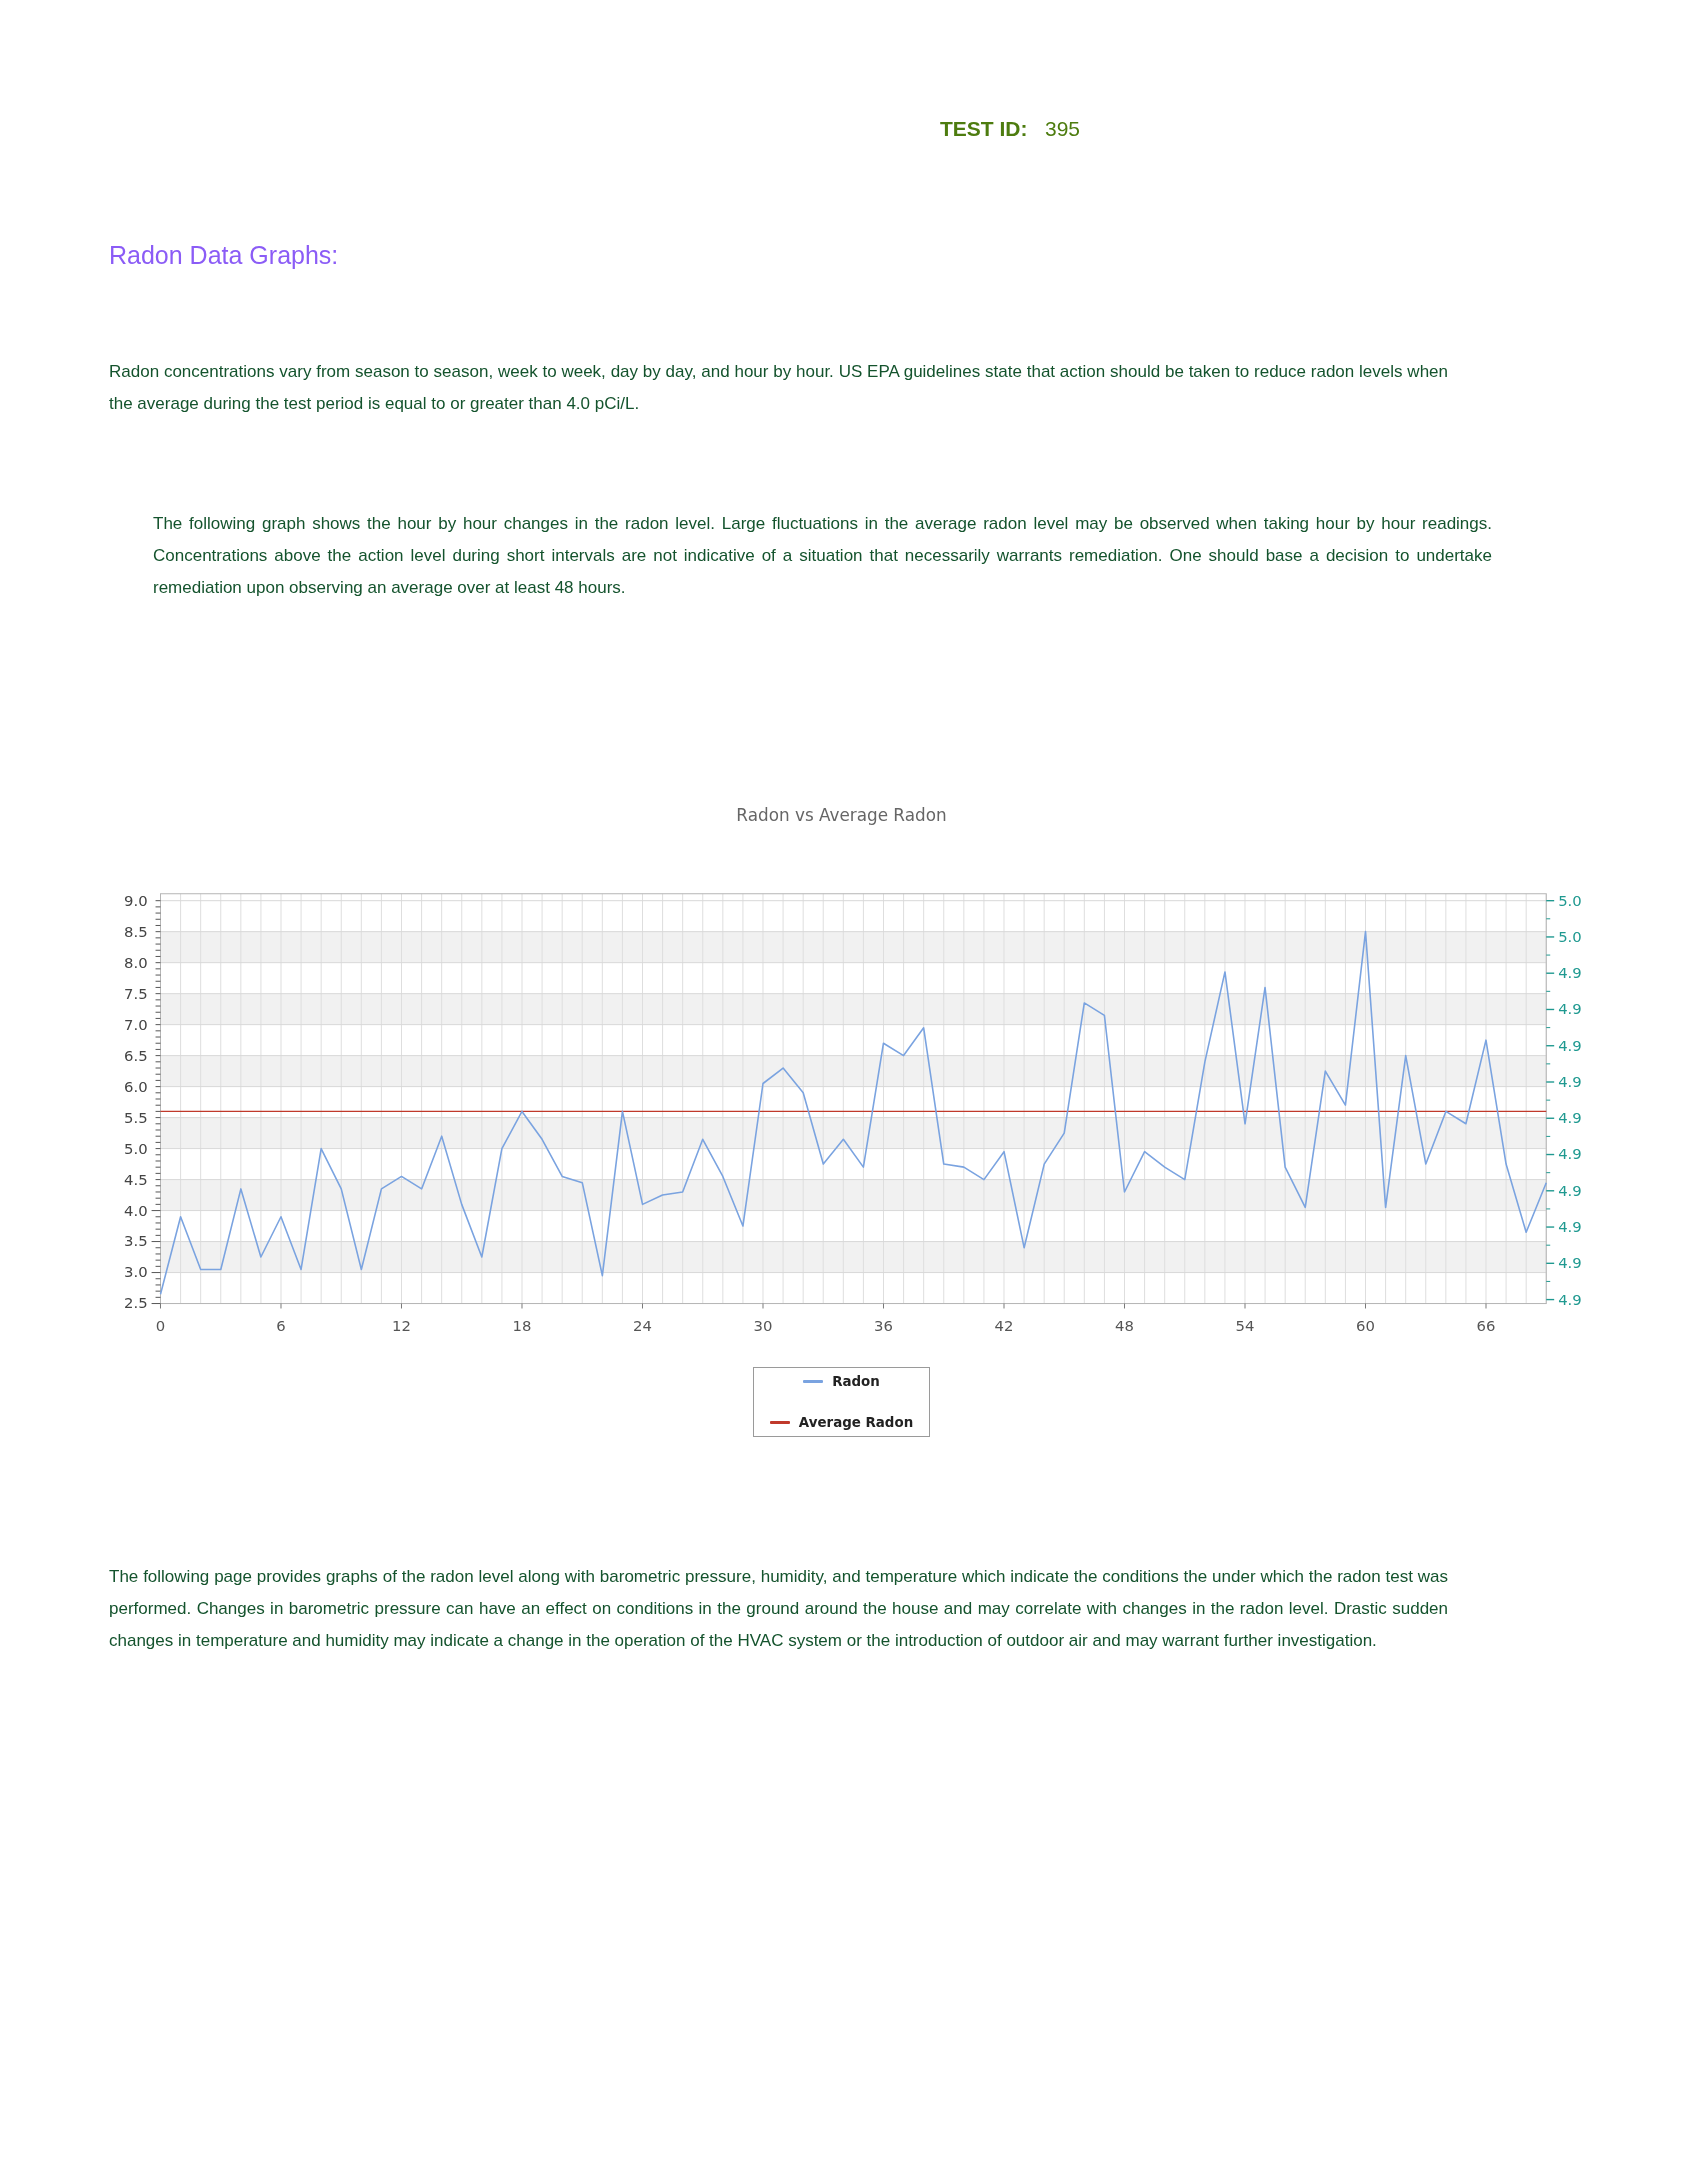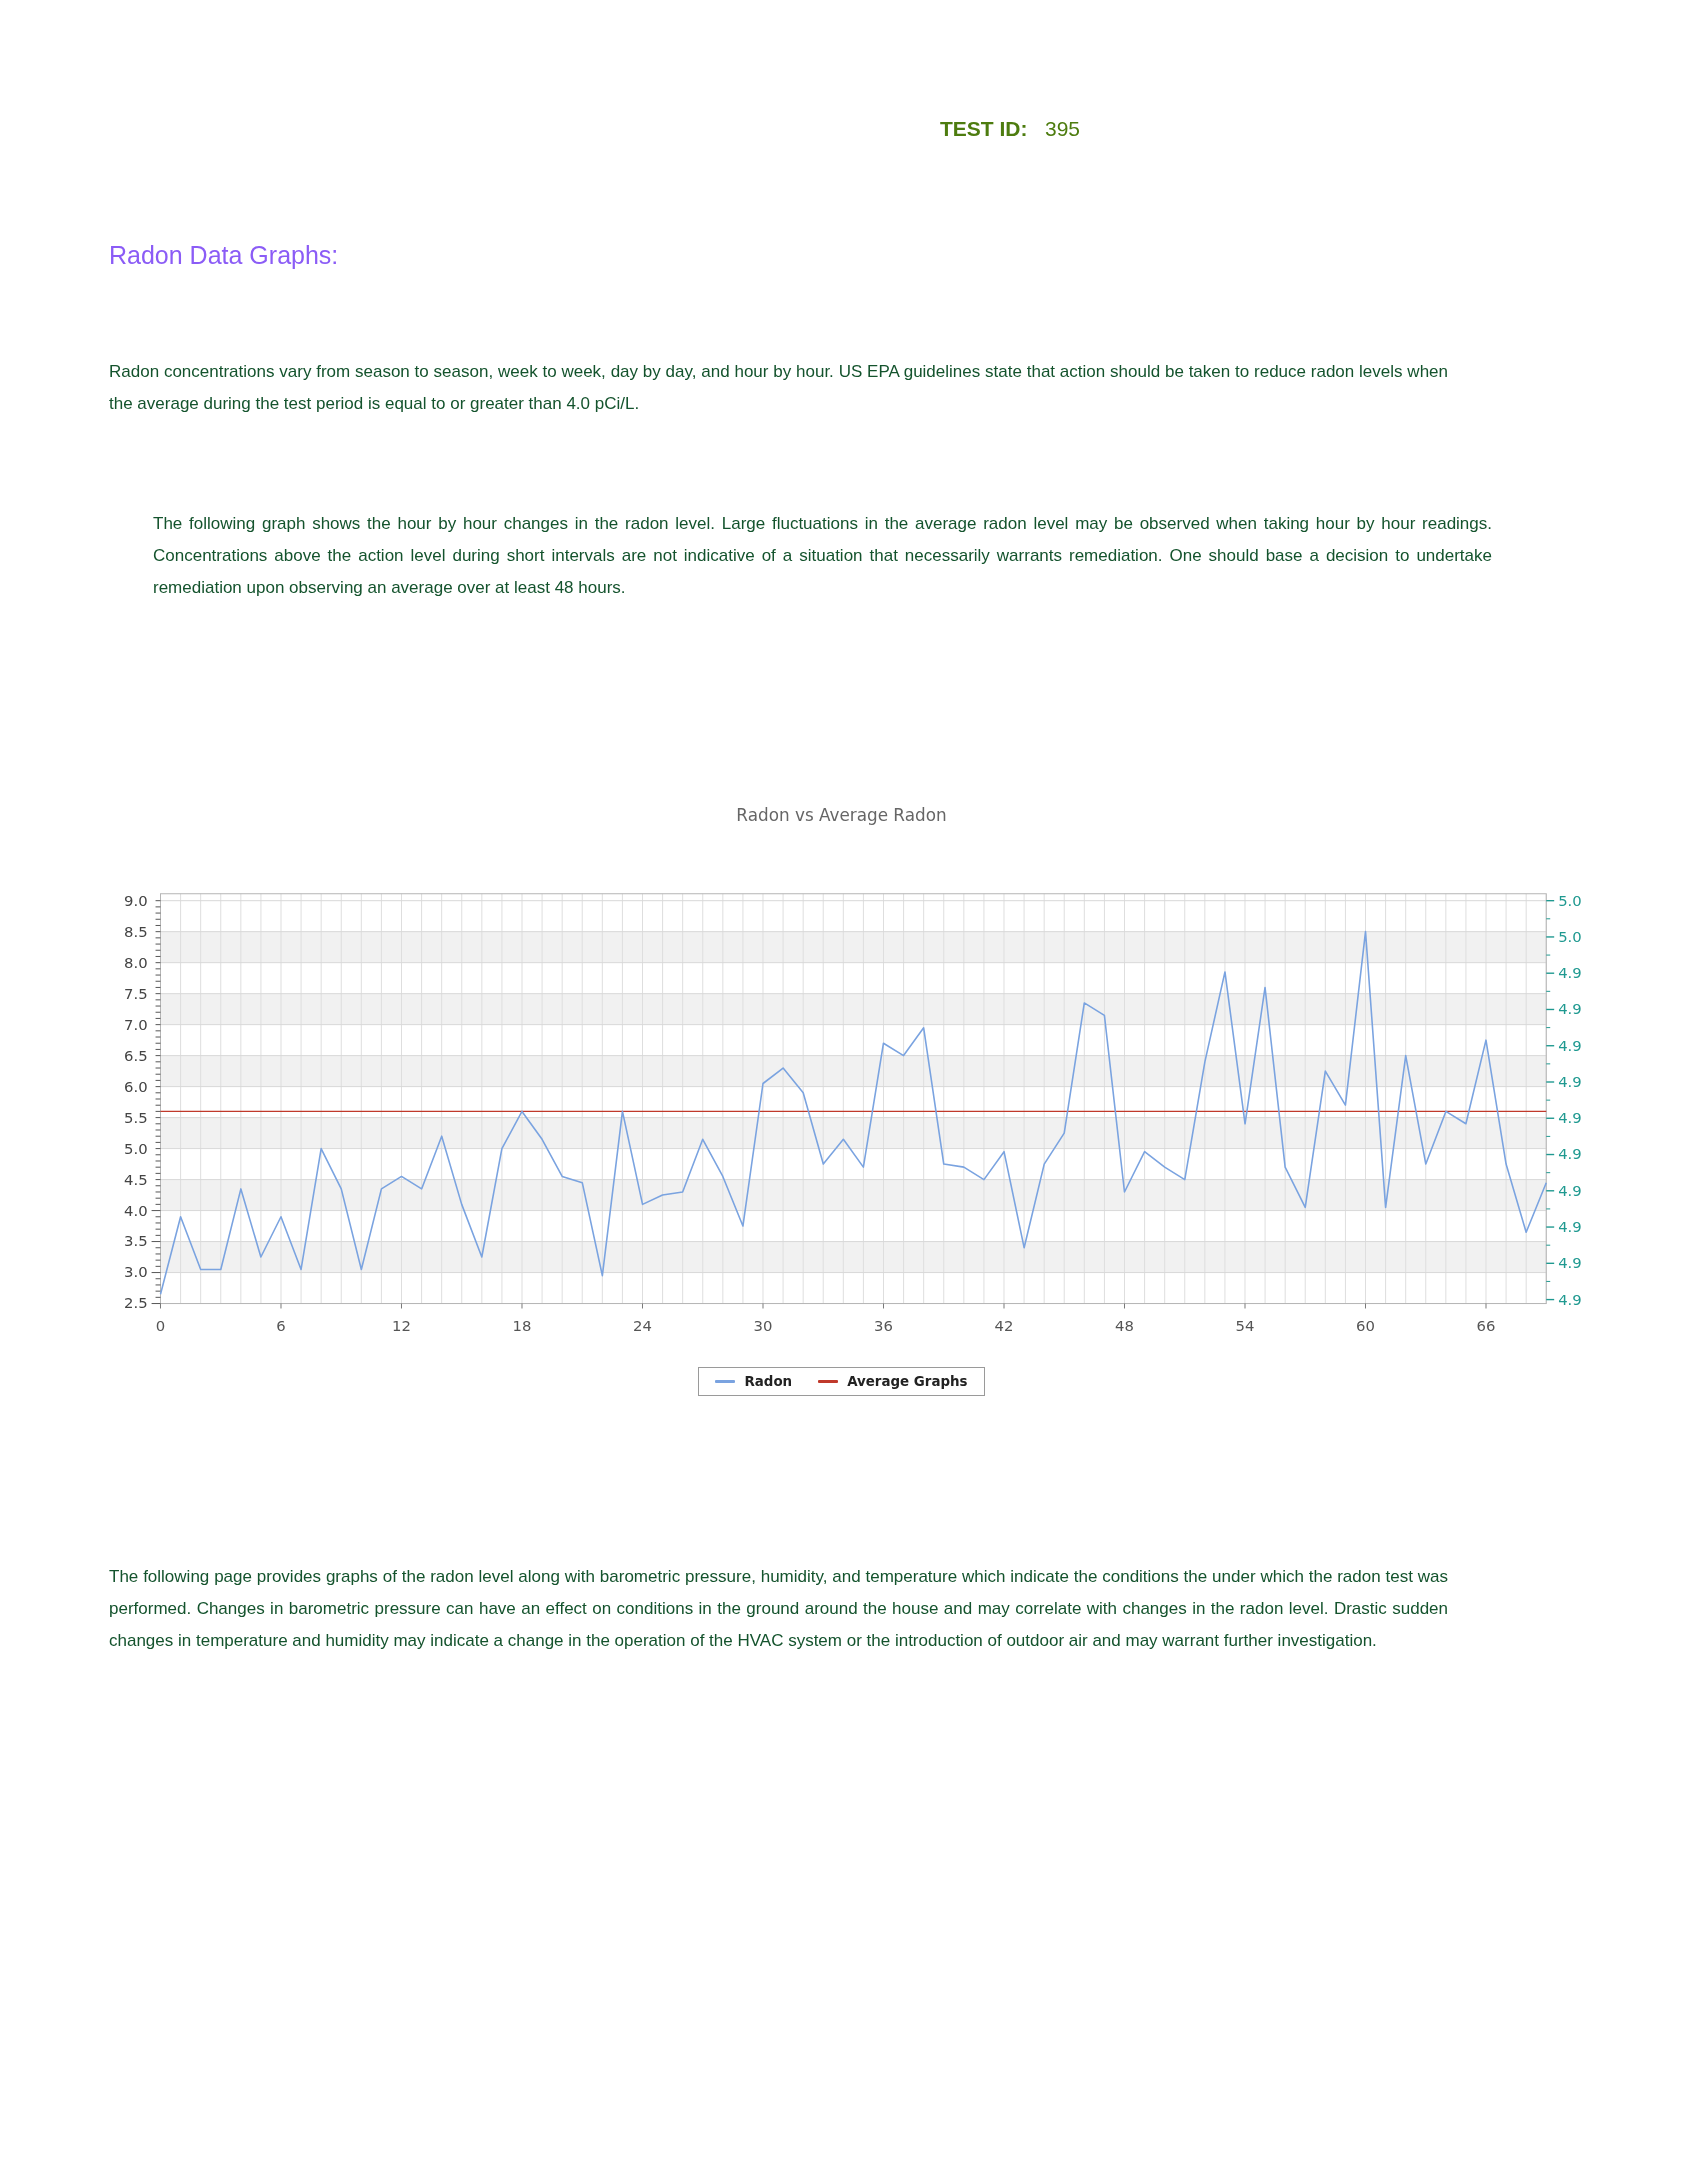--- a/index.html
+++ b/index.html
@@ -25,20 +25,21 @@
   #para3{top:1544px;}
   #chart-svg{position:absolute;top:772px;left:0;}
   .legend-wrap{
     position:absolute;top:1367px;left:0;width:1683px;
     display:flex;justify-content:center;
   }
   .legend-box{
     border:1px solid #9a9a9a;background:#fff;
     display:flex;align-items:center;gap:26px;
     padding:6px 16px;
+    flex-direction:column;
   }
   .legend-item{display:flex;align-items:center;gap:9px;}
   .legend-swatch{width:20px;height:3px;border-radius:1px;}
   .legend-label{font-size:13.4px;font-weight:700;color:#222;font-family:"DejaVu Sans",sans-serif;}
 </style>
 </head>
 <body>
 
 <div class="test-id">
   <b>TEST ID:</b>
@@ -289,17 +290,17 @@
   </svg>
 
 <div class="legend-wrap">
   <div class="legend-box">
     <div class="legend-item">
       <span class="legend-swatch" id="sw-radon" style="background: rgb(122, 163, 224);"></span>
       <span class="legend-label">Radon</span>
     </div>
     <div class="legend-item">
       <span class="legend-swatch" id="sw-avg" style="background: rgb(192, 57, 43);"></span>
-      <span class="legend-label">Average Graphs</span>
+      <span class="legend-label">Average Radon</span>
     </div>
   </div>
 </div>
 
 
 </body></html>

